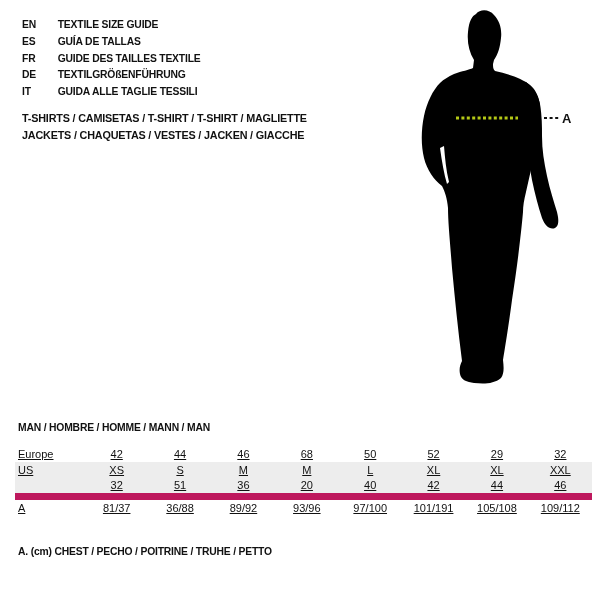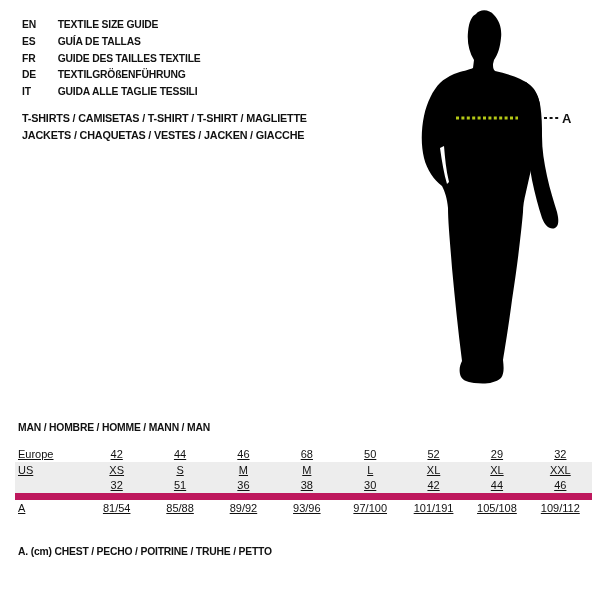--- a/index.html
+++ b/index.html
@@ -150,31 +150,31 @@
       <div class="tcell">XL</div>
       <div class="tcell">XL</div>
       <div class="tcell">XXL</div>
     </div>
 
     <div class="trow shaded band-end">
       <div class="tlabel"></div>
       <div class="tcell">32</div>
       <div class="tcell">51</div>
       <div class="tcell">36</div>
-      <div class="tcell">38</div>
-      <div class="tcell">30</div>
+      <div class="tcell">20</div>
+      <div class="tcell">40</div>
       <div class="tcell">42</div>
       <div class="tcell">44</div>
       <div class="tcell">46</div>
     </div>
 
     <div class="trow">
       <div class="tlabel">A</div>
-      <div class="tcell">81/54</div>
-      <div class="tcell">85/88</div>
+      <div class="tcell">81/37</div>
+      <div class="tcell">36/88</div>
       <div class="tcell">89/92</div>
       <div class="tcell">93/96</div>
       <div class="tcell">97/100</div>
       <div class="tcell">101/191</div>
       <div class="tcell">105/108</div>
       <div class="tcell">109/112</div>
     </div>
   </div>
 
   <div class="footnote condensed">A. (cm) CHEST / PECHO / POITRINE / TRUHE / PETTO</div>

